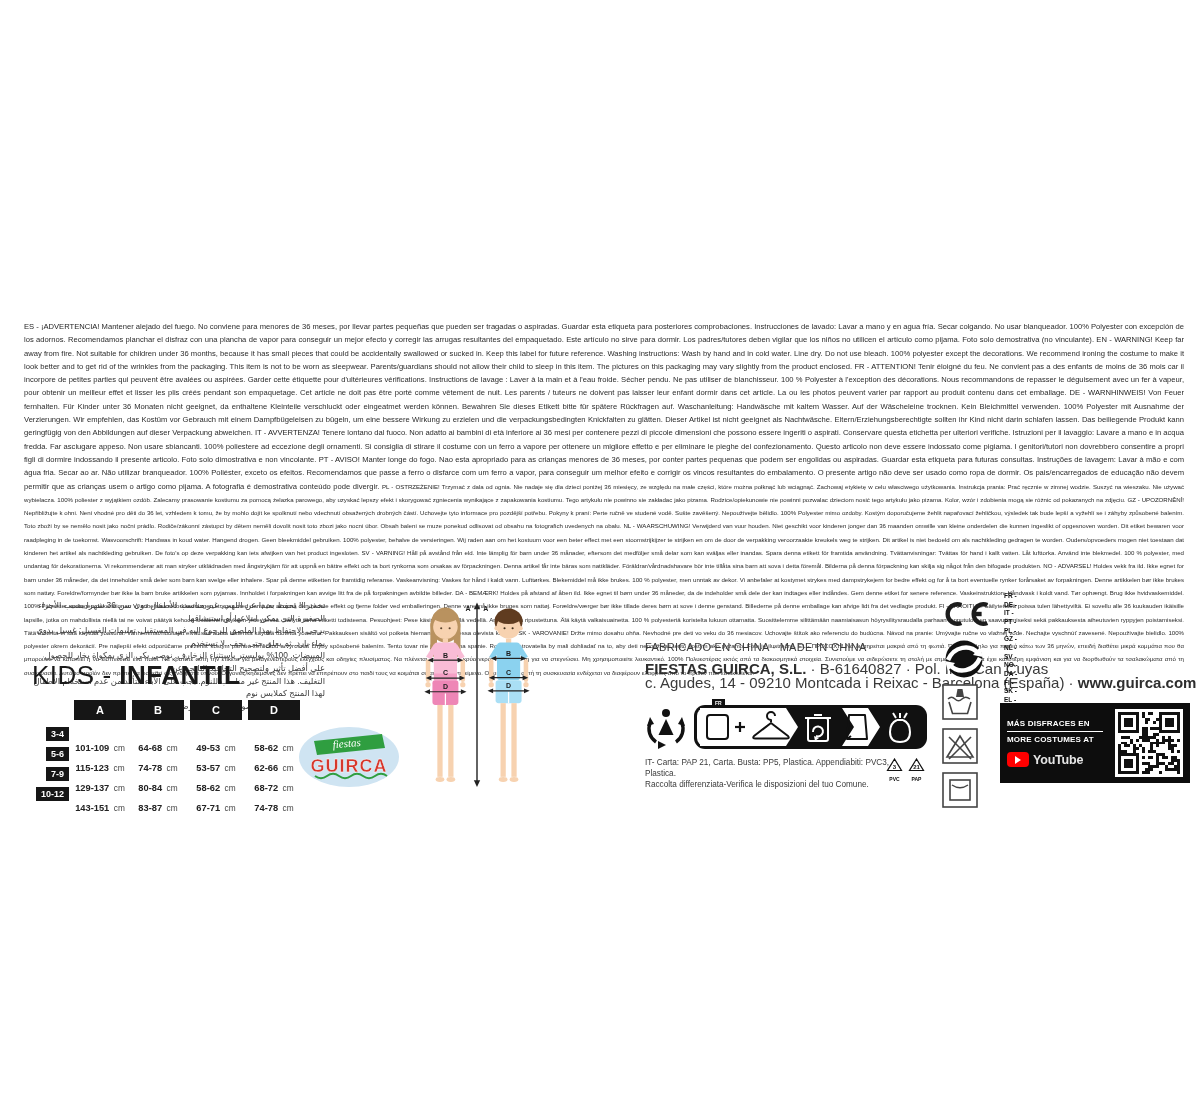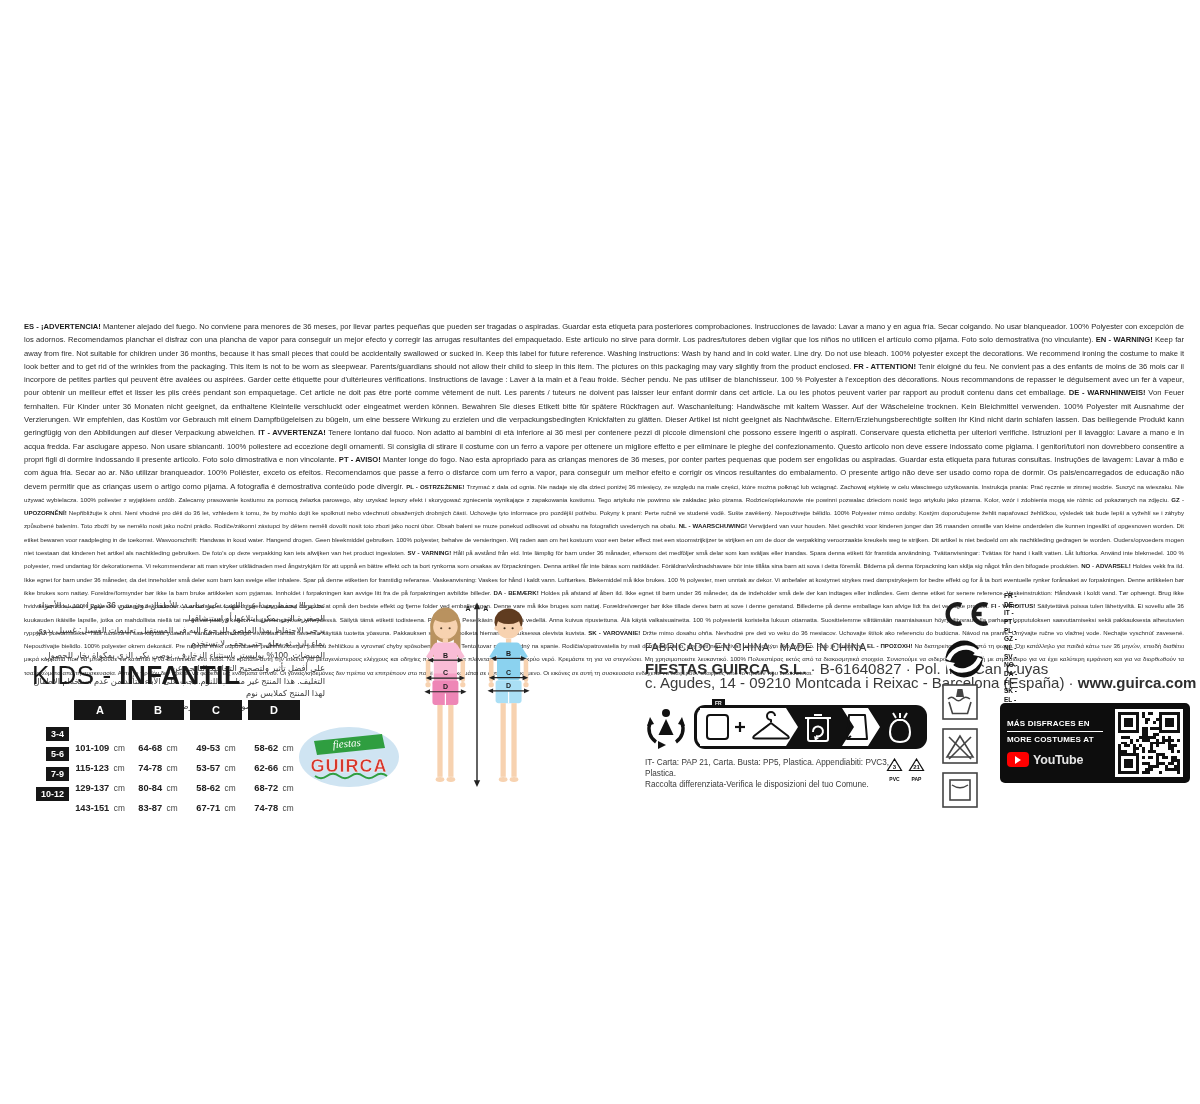--- a/index.html
+++ b/index.html
@@ -4,21 +4,21 @@
 <style>
   * { margin:0; padding:0; box-sizing:border-box; }
   html,body { background:#fff; }
   #label-canvas {
     position:relative; width:1200px; height:1104px; background:#ffffff;
     font-family:"Liberation Sans","DejaVu Sans",sans-serif; color:#231f20; overflow:hidden;
   }
   
   #warning-text { position:absolute; left:24px; top:319px; width:1160px;
     text-align:justify; line-height:10.3px; color:#2b2b2b; }
-  #warning-text b { font-weight:bold; color:#1c1c1c; }
+  #warning-text b { font-weight:normal; color:#1c1c1c; }
   .seg-lg { font-size:7.6px; }
   .seg-sm { font-size:6.1px; }
   
   #arabic-block { position:absolute; left:33px; top:599px; width:292px;
     direction:rtl; font-size:8.4px; line-height:12.6px; color:#3c3c3c; text-align:right; }
   #arabic-block .ar-line:last-child { text-align:center; padding-left:60px; }
   
   #figures { position:absolute; left:412px; top:597px; }
   .fig-label { font-size:4px; font-weight:bold; fill:#1c1c1c; }
   
@@ -56,21 +56,21 @@
   .tri-sym { text-align:center; }
   
   #ce-mark { position:absolute; left:941px; top:597px; }
   #green-dot { position:absolute; left:944px; top:639px; }
   #care-icons { position:absolute; left:942px; top:684px; display:flex;
     flex-direction:column; gap:8px; }
   #lang-list { position:absolute; left:1004px; top:592px; }
   .lang-item { font-size:6.5px; font-weight:bold; line-height:8.65px; color:#111; }
   
   #yt-panel { position:absolute; left:1000px; top:703px; width:190px; height:80px;
-    background:#0d0d0d; border-radius:5px; display:flex; align-items:center; padding:6px 7px; }
+    background:#0d0d0d; border-radius:0; display:flex; align-items:center; padding:6px 7px; }
   .yt-left { flex:1; padding-right:7px; }
   .yt-line { color:#fff; font-size:8px; font-weight:bold; letter-spacing:.2px; white-space:nowrap; }
   .yt-div { border-top:1px solid #fff; margin:3px 0; width:95%; }
   .yt-brand { display:flex; align-items:center; margin-top:8px; }
   .yt-play { width:22px; height:15px; background:#f00; border-radius:4px;
     display:flex; align-items:center; justify-content:center; margin-right:4px; }
   .yt-play-tri { width:0; height:0; border-top:4px solid transparent;
     border-bottom:4px solid transparent; border-left:6px solid #fff; }
   .yt-word { color:#e5e5e5; font-size:12.5px; font-weight:bold; letter-spacing:-.2px; }
   .qr-box { width:68px; height:68px; background:#fff; padding:3px; }

